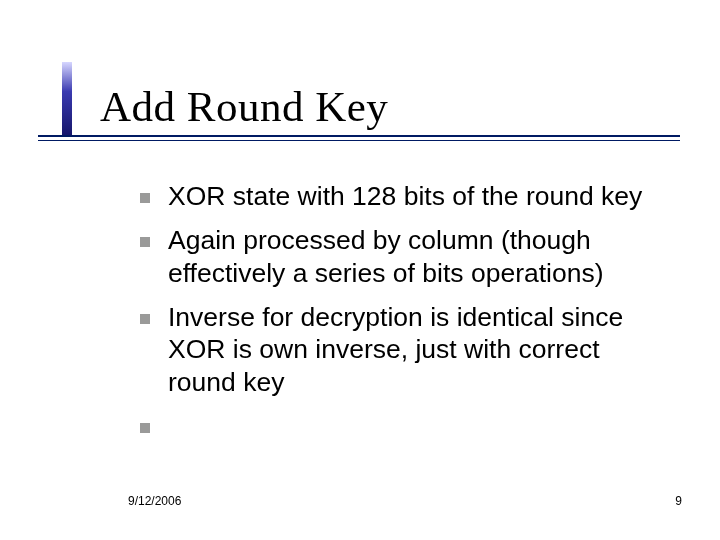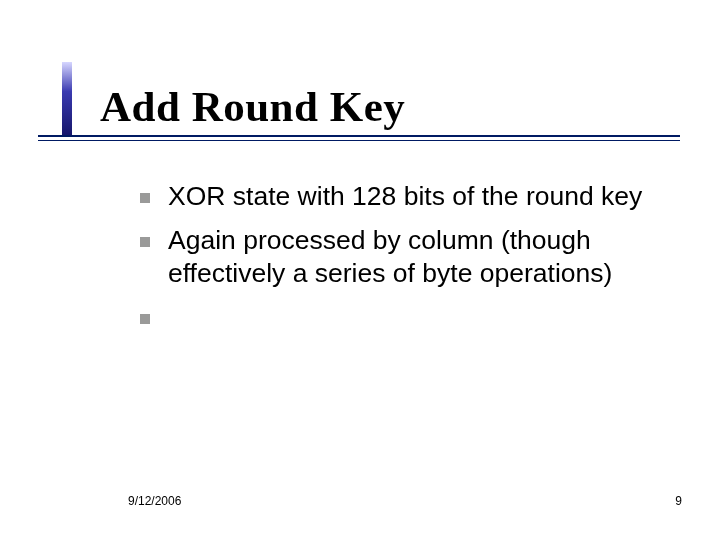--- a/index.html
+++ b/index.html
@@ -20,21 +20,21 @@
   }
   .title-wrap {
     position: absolute;
     left: 100px;
     top: 82px;
     right: 40px;
   }
   .title {
     font-family: "Times New Roman", Times, serif;
     font-size: 43px;
-    font-weight: bold;
+    font-weight: normal;
     letter-spacing: 0.5px;
     color: #000;
   }
   .title-rule {
     position: absolute;
     left: 38px;
     right: 40px;
     top: 135px;
     height: 0;
     border-top: 2px solid #001a63;
@@ -110,21 +110,25 @@
   <div class="title-rule"></div>
   <div class="title-rule-thin"></div>
 
   <div class="content">
     <div class="bullet-item">
       <div class="bullet-marker"></div>
       <div class="bullet-text">XOR state with 128 bits of the round key</div>
     </div>
     <div class="bullet-item">
       <div class="bullet-marker"></div>
-      <div class="bullet-text">Again processed by column (though effectively a series of byte operations)</div>
+      <div class="bullet-text">Again processed by column (though effectively a series of bits operations)</div>
+    </div>
+    <div class="bullet-item">
+      <div class="bullet-marker"></div>
+      <div class="bullet-text">Inverse for decryption is identical since XOR is own inverse, just with correct round key</div>
     </div>
     <div class="bullet-item">
       <div class="bullet-marker"></div>
     </div>
   </div>
 
   <div class="footer-date">9/12/2006</div>
   <div class="footer-page">9</div>
 
 </div>

